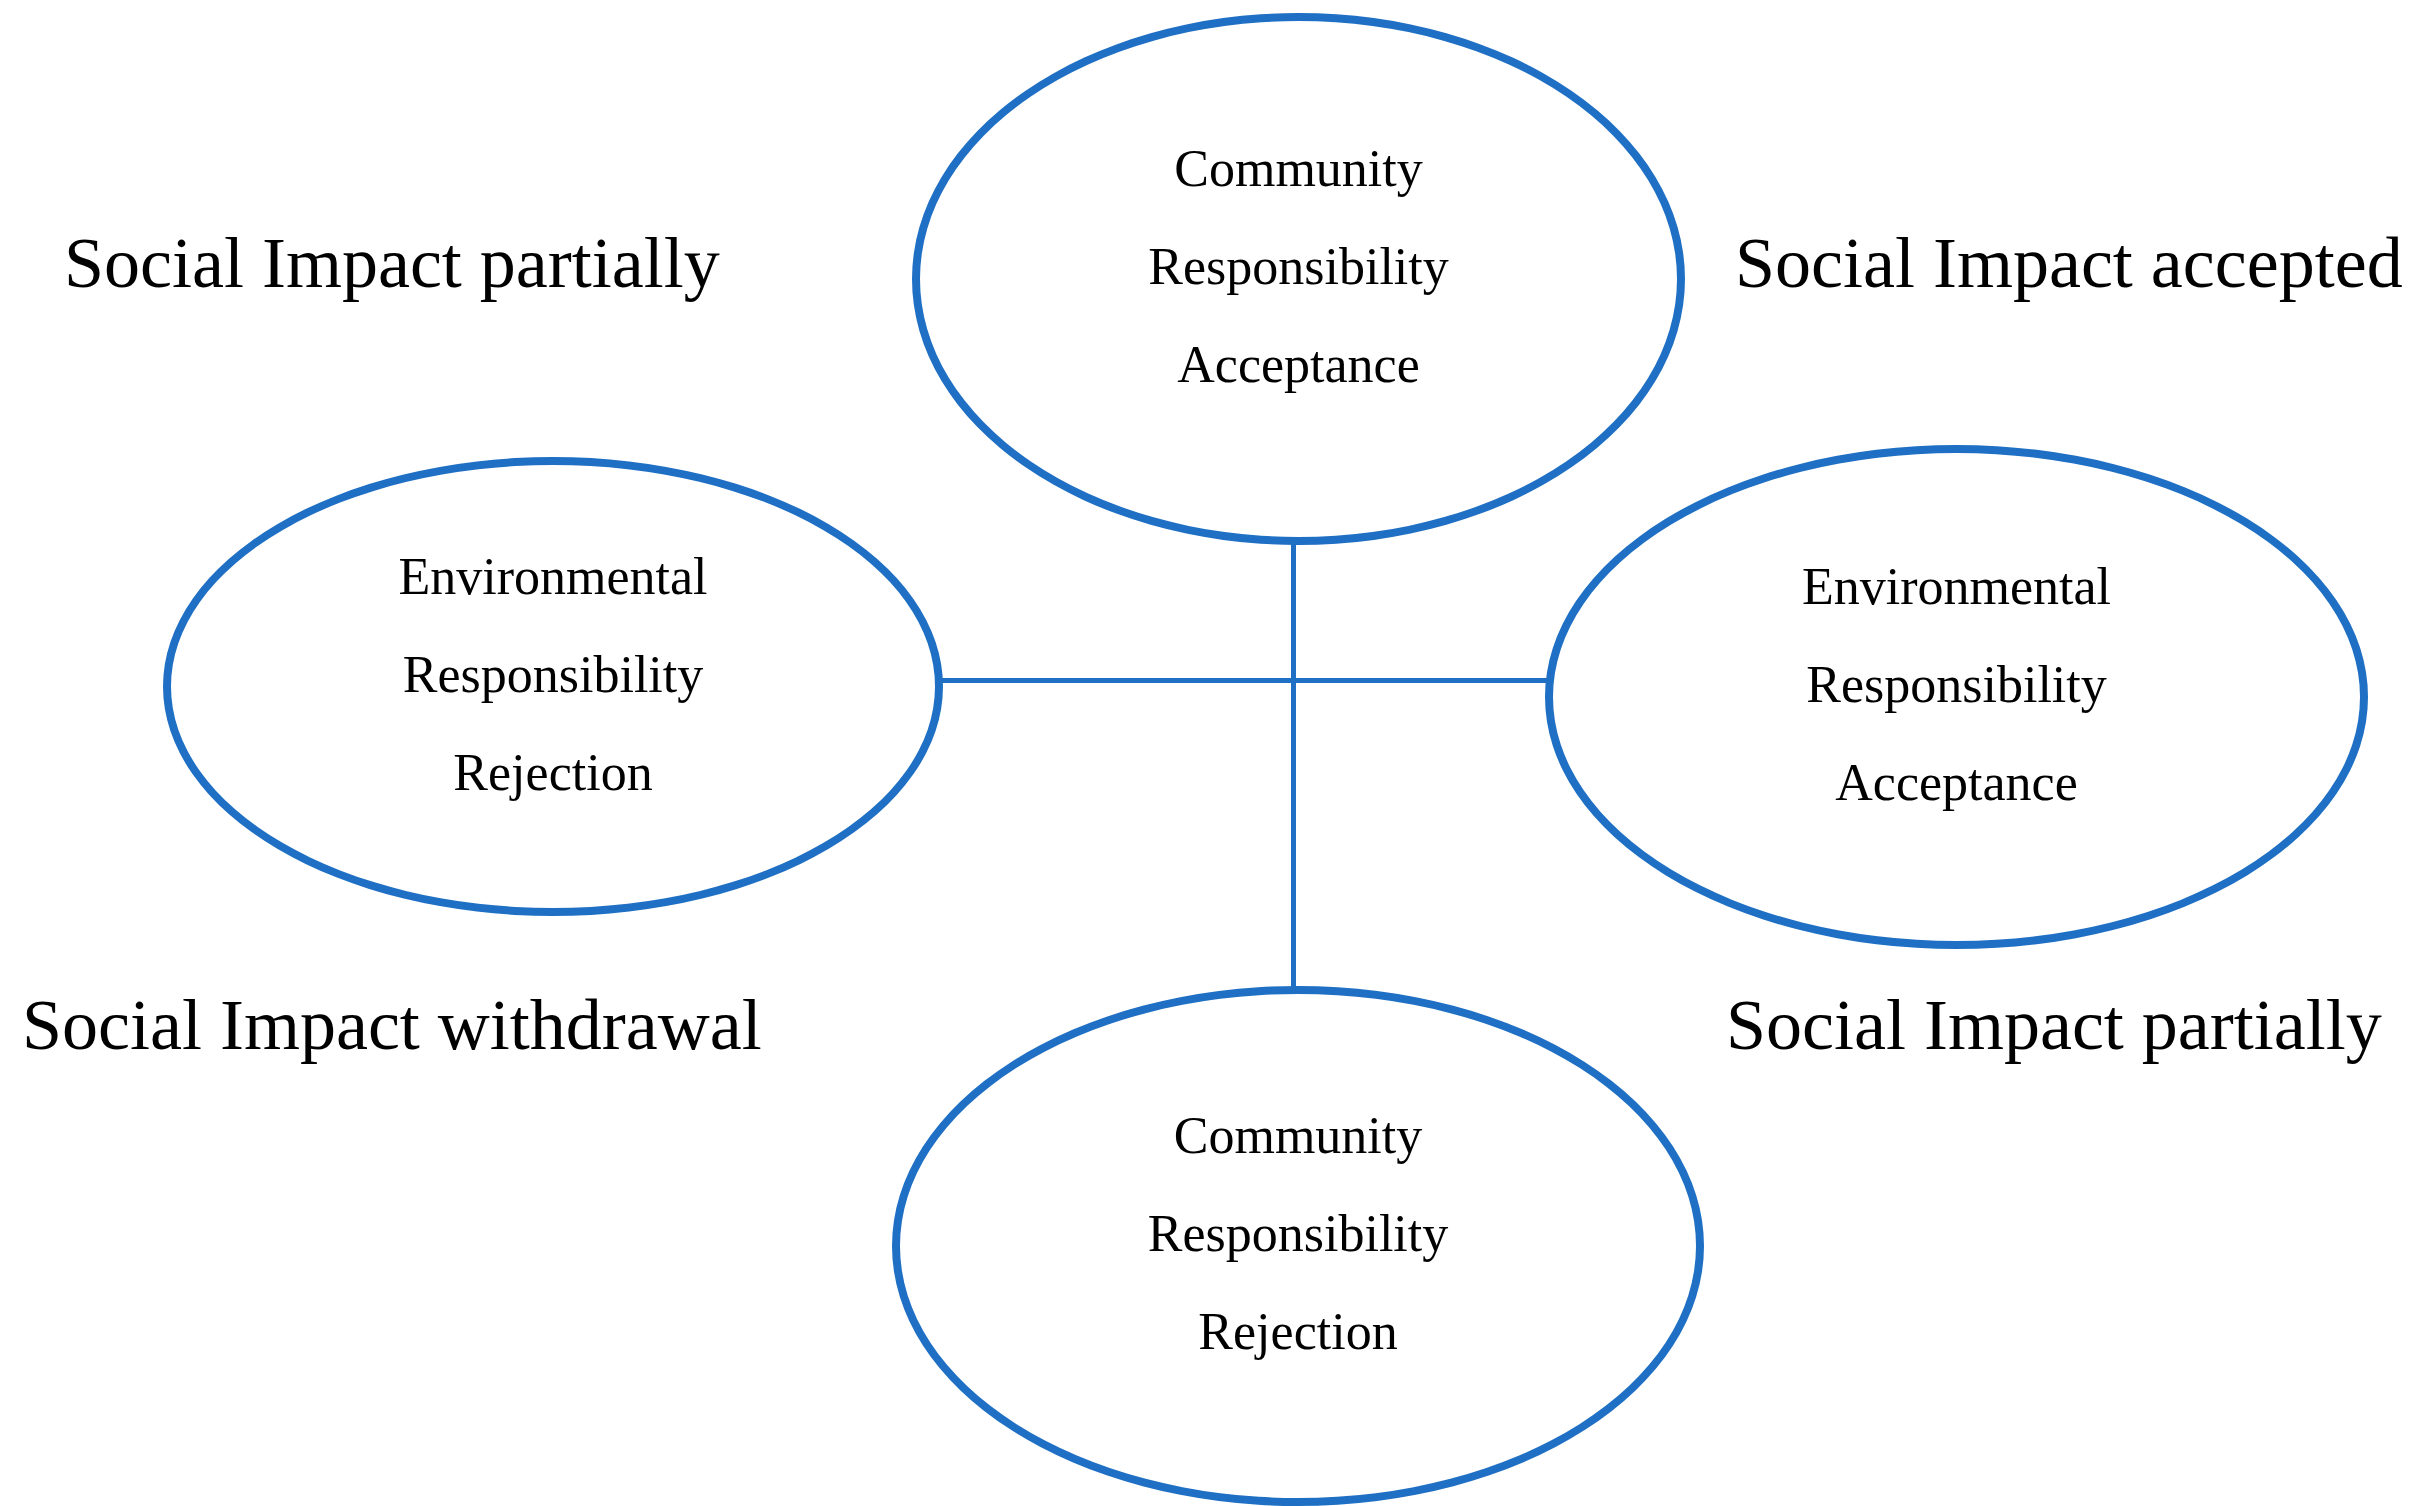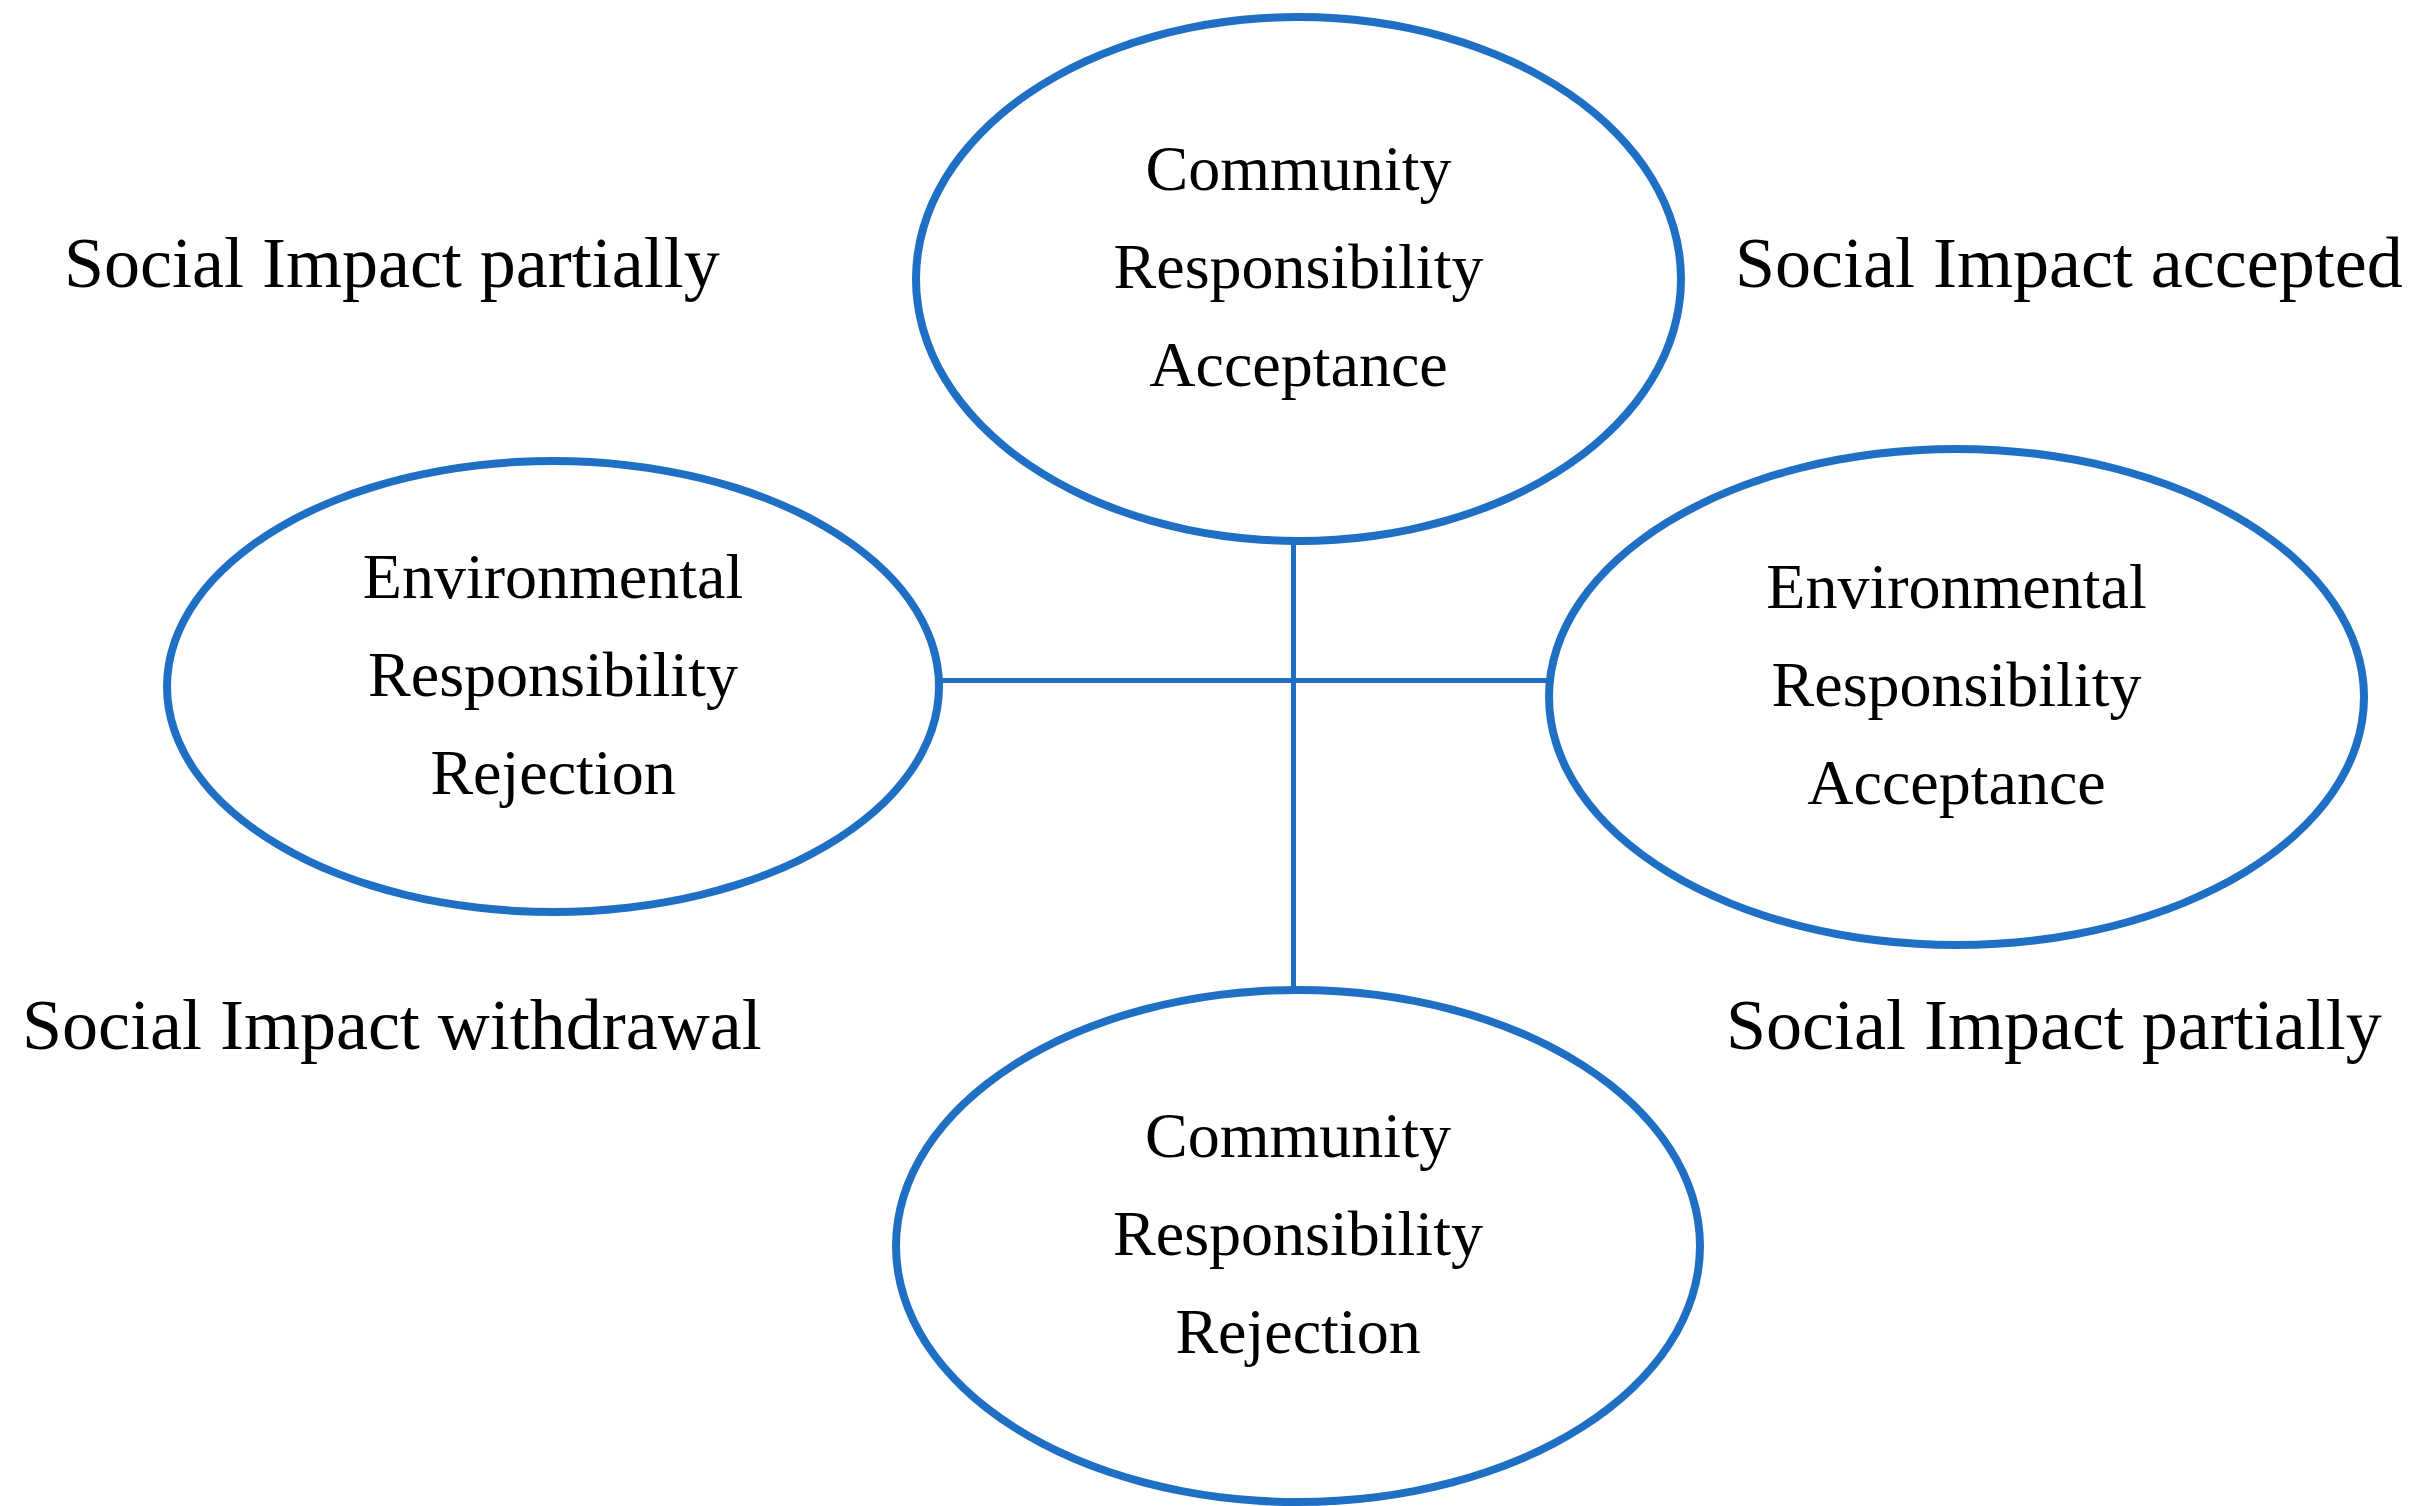--- a/index.html
+++ b/index.html
@@ -24,21 +24,21 @@
     display: flex;
     align-items: center;
     justify-content: center;
   }
   .node-text {
     text-align: center;
     transform: translateY(-12.5px);
   }
   .node-line {
     display: block;
-    font-size: 64px;
+    font-size: 52px;
     line-height: 98px;
     color: var(--text, #000000);
     white-space: nowrap;
   }
   .ellipse-top    { left: 912px; top: 13.4px;   width: 773px; height: 532px; }
   .ellipse-left   { left: 163px;  top: 457px;  width: 780px; height: 459px; }
   .ellipse-right  { left: 1545px; top: 445px;  width: 823px; height: 504px; }
   .ellipse-bottom { left: 892px;  top: 986px; width: 812px; height: 520px; }
 
   .connector {

